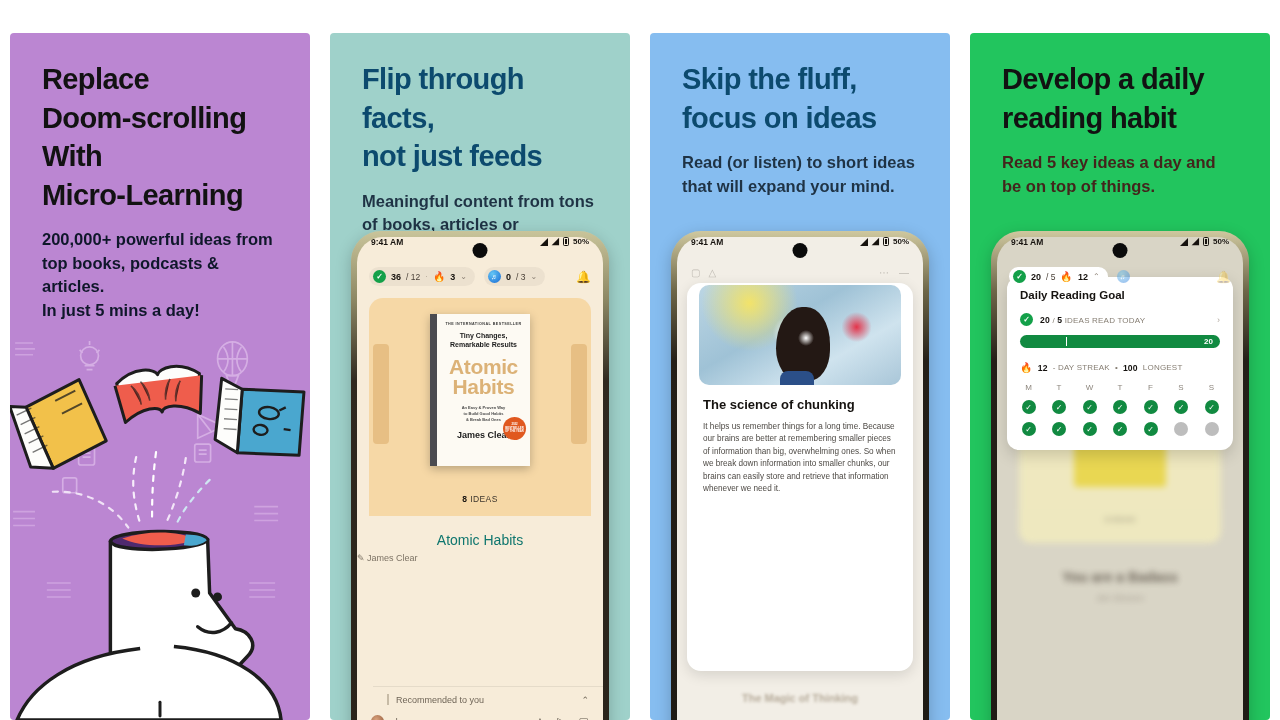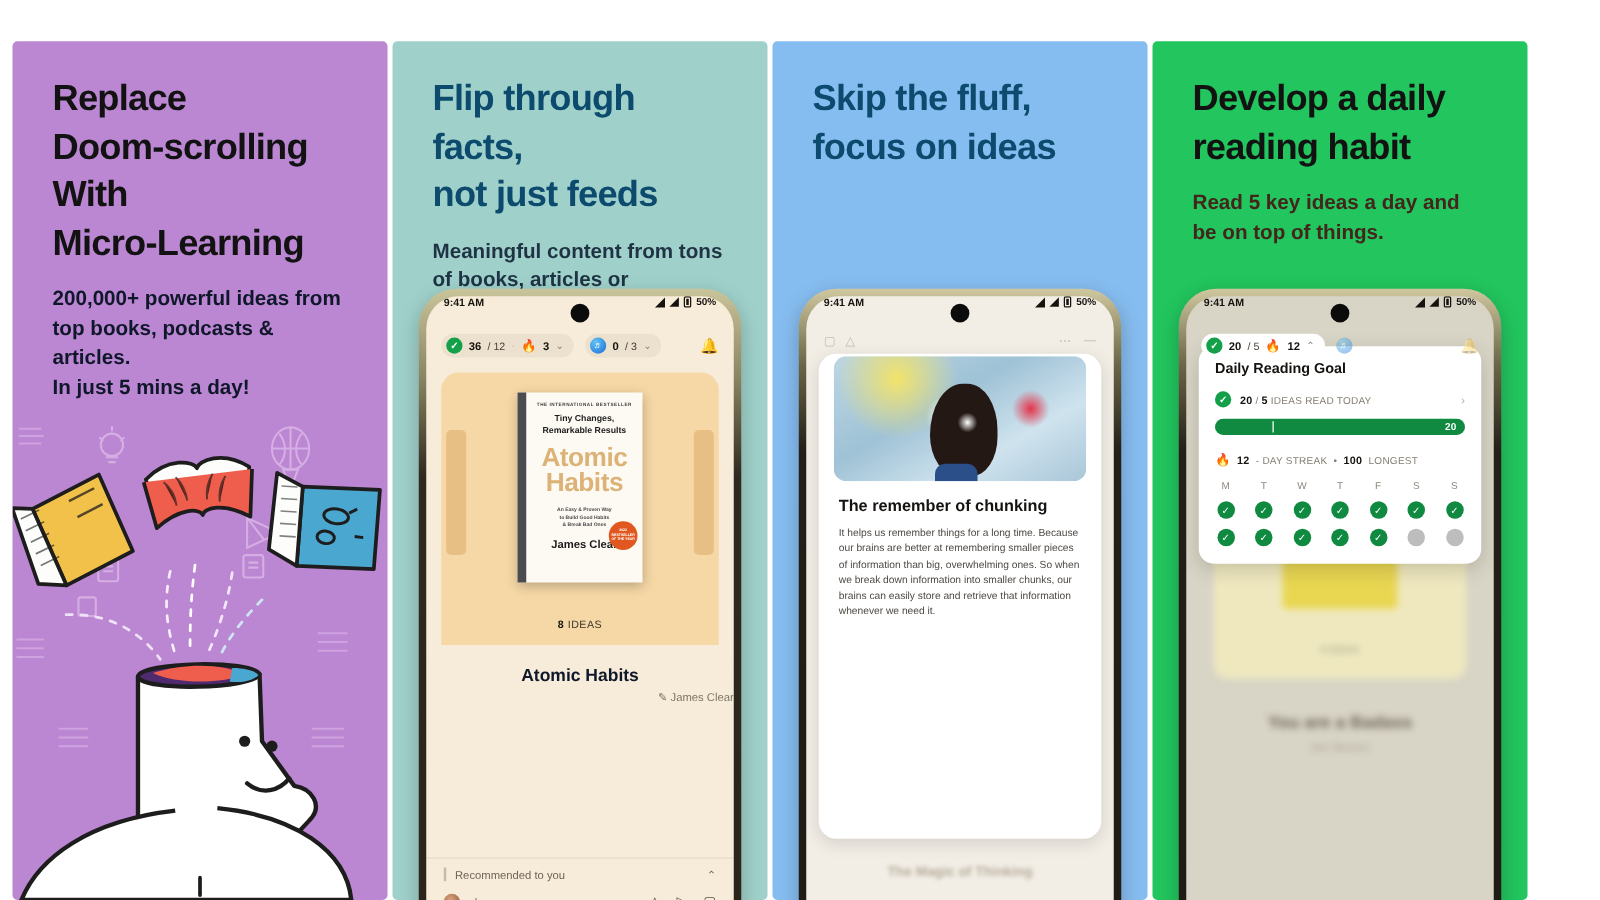--- a/index.html
+++ b/index.html
@@ -4,21 +4,21 @@
 <style>
   * { box-sizing: border-box; margin: 0; padding: 0; }
   html, body {
     width: 1280px; height: 720px;
     background: #ffffff;
     font-family: "Liberation Sans", sans-serif;
     overflow: hidden;
   }
   .screens {
     display: flex;
-    gap: 4px;
+    gap: 20px;
     padding: 33px 10px 0 10px;
     height: 720px;
   }
   .panel {
     width: 300px;
     height: 687px;
     border-radius: 4px;
     overflow: hidden;
     position: relative;
     flex: 0 0 300px;
@@ -162,24 +162,24 @@
   .cover .author { margin-top: 7px; font-size: 9px; font-weight: bold; color: #1c1c1c; }
   .cover .seal {
     position: absolute; right: 4px; bottom: 26px;
     width: 23px; height: 23px; border-radius: 50%;
     background: #e0581f; color: #fff; font-size: 2.8px;
     display: flex; align-items: center; justify-content: center; text-align: center;
     line-height: 1.25; padding: 2px; font-weight: bold;
   }
   .ideas { margin-top: 28px; font-size: 8.5px; color: #3c352c; letter-spacing: .4px; }
   .ideas b { color: #16120e; }
-  .booktitle { margin-top: 16px; text-align: center; font-size: 14px; font-weight: bold; color: #0f172a; }
-  .bookauthor { margin-top: 5px; text-align: right; font-size: 9px; color: #7d7365; }
+  .booktitle { margin-top: 16px; text-align: center; font-size: 14px; font-weight: normal; color: #0f766e; }
+  .bookauthor { margin-top: 5px; text-align: left; font-size: 9px; color: #7d7365; }
   .reco {
-    position: absolute; left: 0; right: 0; bottom: 26px;
+    position: absolute; left: 16px; right: 0; bottom: 26px;
     border-top: 1px solid rgba(0,0,0,.07);
     padding: 7px 14px 0 14px;
     display: flex; align-items: center;
   }
   .reco .bar { width: 2px; height: 11px; background: #c7bba6; margin-right: 7px; }
   .reco .lbl { font-size: 9px; color: #6f6557; }
   .reco .up { margin-left: auto; font-size: 9px; color: #6f6557; }
   .navrow {
     position: absolute; left: 0; right: 0; bottom: 0;
     padding: 3px 14px; display: flex; align-items: center; gap: 7px;
@@ -444,20 +444,22 @@
         </div>
 
       </div>
     </div>
   </div>
 
   <div class="panel p3" style="background:#86bdf0">
     <div class="copy">
       <div class="headline">Skip the fluff,
 focus on ideas</div>
+      <div class="subhead">Read (or listen) to short ideas
+that will expand your mind.</div>
     </div>
 
     <div class="phone" style="background:linear-gradient(180deg,#cfc89f 0%, #6d6648 12%, #241f18 26%, #1f1b15 100%)">
       <div class="screen" style="background:#f2eee6">
 
         <div class="statusbar">
           <span class="time">9:41 AM</span>
           <span class="notch"></span>
           <span class="right">
             <span class="sig"></span>
@@ -476,21 +478,21 @@
           </span>
         </div>
 
         <div class="card-white">
           <div class="heroimg">
             <div class="head"></div>
             <div class="spark"></div>
             <div class="sh"></div>
           </div>
           <div class="article">
-            <div class="art-h">The remember of chunking</div>
+            <div class="art-h">The science of chunking</div>
             <p class="art-p">It helps us remember things for a long time. Because our brains are better at remembering smaller pieces of information than big, overwhelming ones. So when we break down information into smaller chunks, our brains can easily store and retrieve that information whenever we need it.</p>
           </div>
         </div>
 
         <div class="blurred">The Magic of Thinking</div>
       </div>
     </div>
   </div>
 
   <div class="panel p4" style="background:#22c55e">

